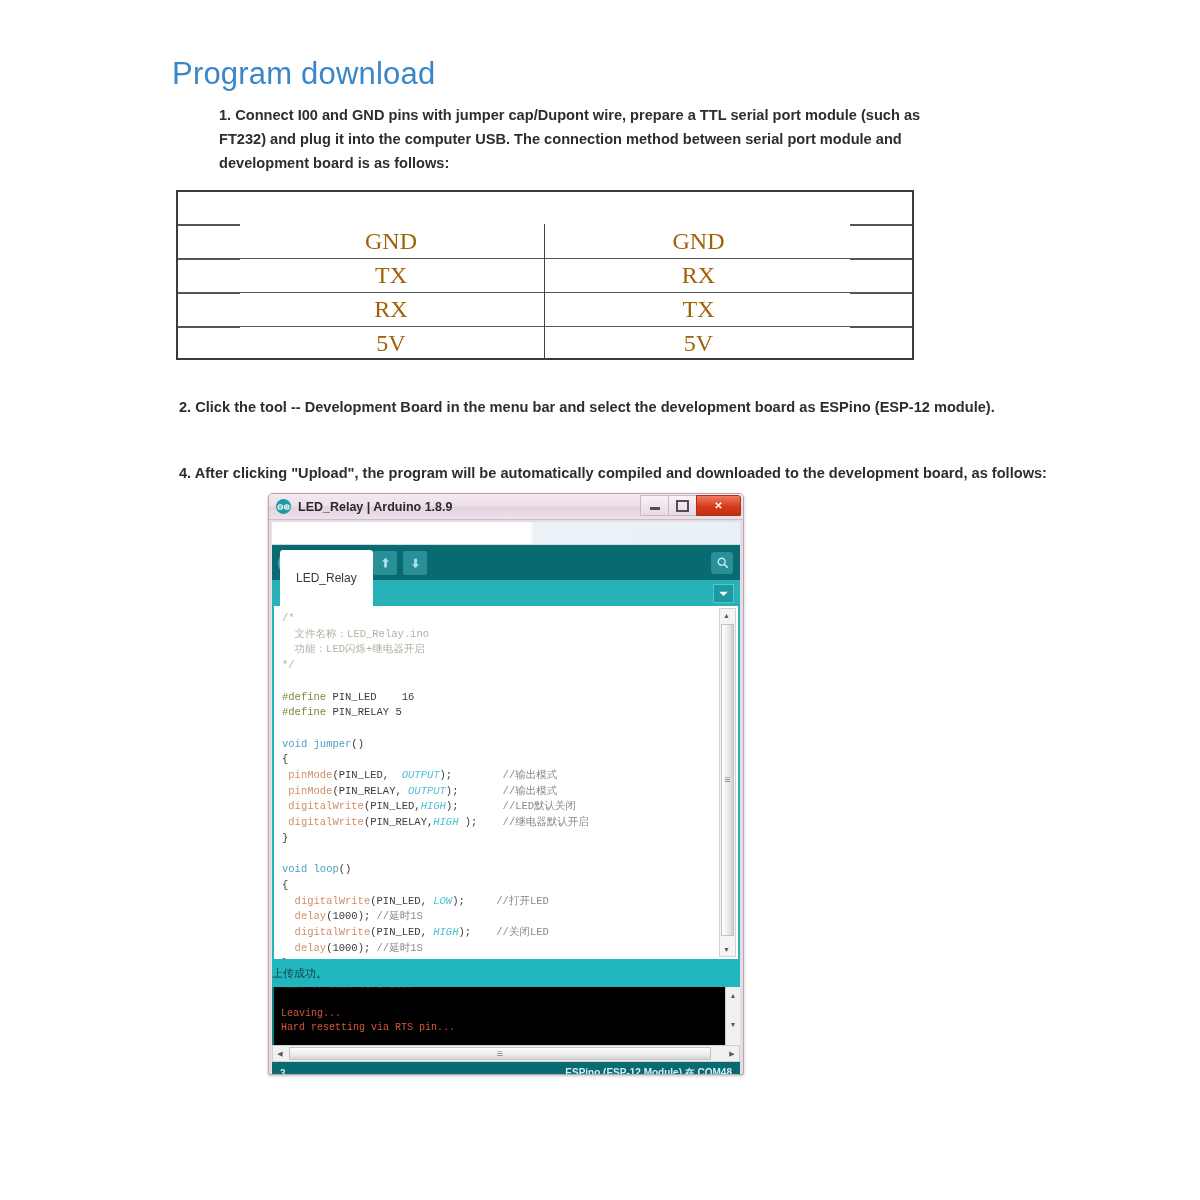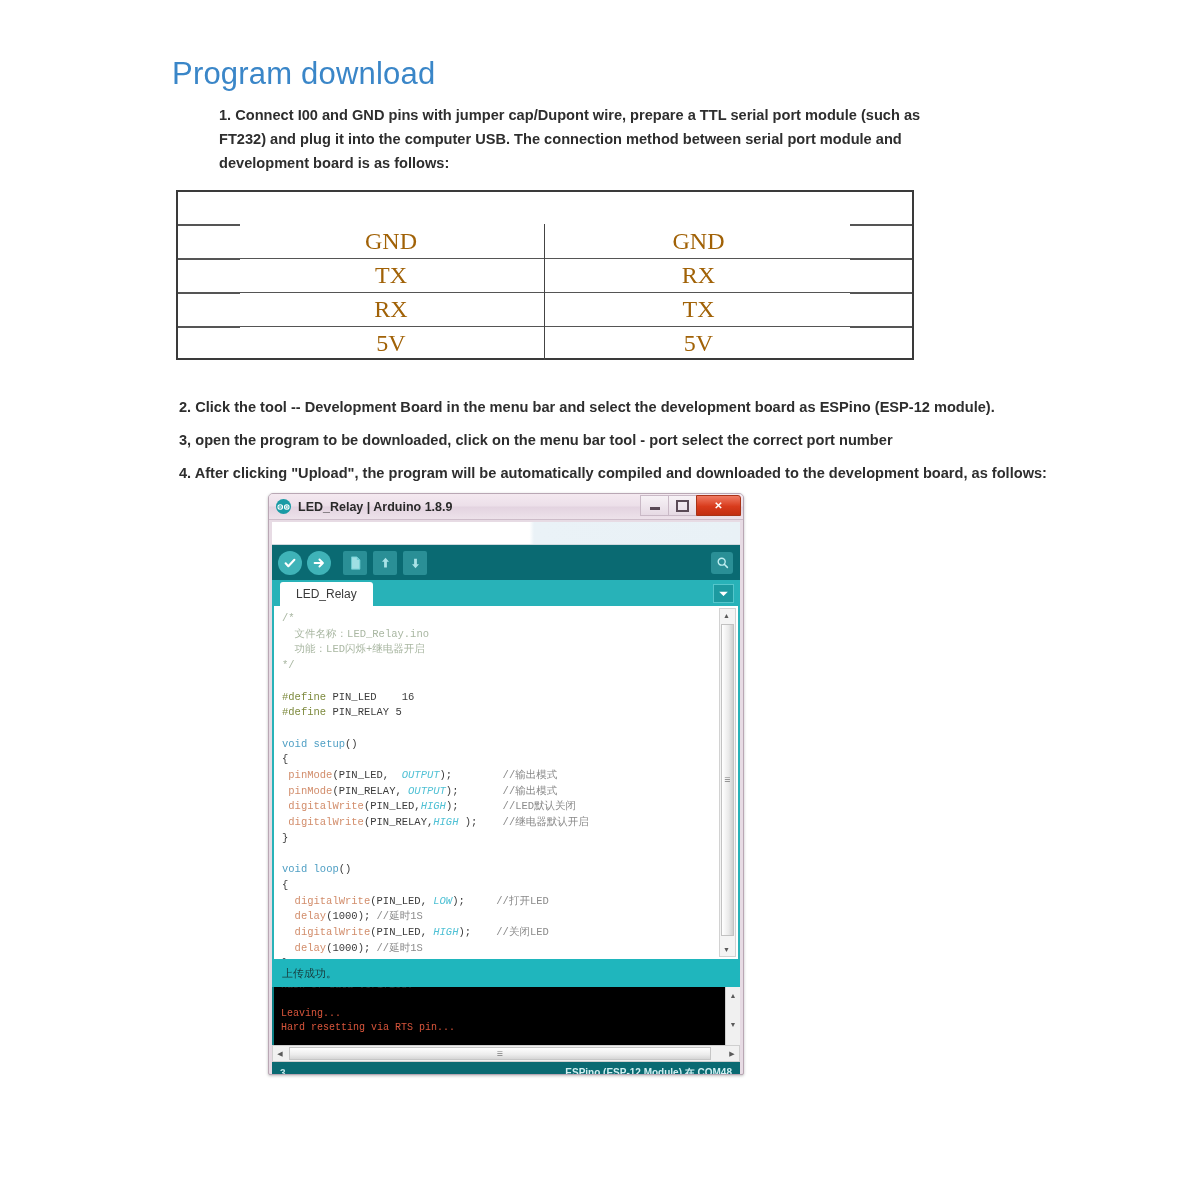--- a/index.html
+++ b/index.html
@@ -265,21 +265,21 @@
     background: #28b2b8;
     margin: 0 3px;
     display: flex;
     align-items: flex-end;
     position: relative;
     padding-left: 8px;
   }
   .ide-tab {
     background: #ffffff;
     height: 24px;
-    padding: 0 16px;
+    padding: 16px 16px;
     display: flex;
     align-items: center;
     font-size: 12px;
     color: #3a3a3a;
     border-radius: 3px 3px 0 0;
     font-weight: 500;
   }
   .tab-menu-btn {
     position: absolute;
     right: 6px;
@@ -345,21 +345,20 @@
     transform: translate(-50%,-50%);
     font-size: 7px; color: #7a7a7a;
   }
 
   .ide-status-strip {
     height: 28px;
     background: #1fb6bd;
     margin: 0 3px;
     display: flex;
     align-items: center;
-    padding-left: 10px;
     font-size: 11px;
     color: #173b3c;
     font-family: "Liberation Sans", sans-serif;
   }
 
   .ide-console {
     position: relative;
     height: 58px;
     background: #000000;
     margin: 0 3px;
@@ -474,21 +473,20 @@
         <div class="cell c2">TX</div>
       </div>
       <div class="grid-row data-row r4">
         <div class="cell c1">5V</div>
         <div class="cell c2">5V</div>
       </div>
     </div>
   </div>
 
   <div class="step step-2">2. Click the tool -- Development Board in the menu bar and select the development board as ESPino (ESP-12 module).</div>
-  <div class="step step-3">3, open the program to be downloaded, click on the menu bar tool - port select the correct port number</div>
   <div class="step step-4">4. After clicking "Upload", the program will be automatically compiled and downloaded to the development board, as follows:</div>
 
   <div class="ide">
 
     <div class="ide-titlebar">
       <span class="arduino-logo">
         <svg width="13" height="8" viewBox="0 0 26 14">
           <g fill="none" stroke="#ffffff" stroke-width="2.2">
             <circle cx="6.5" cy="7" r="4.6"></circle>
             <circle cx="19.5" cy="7" r="4.6"></circle>
@@ -560,21 +558,21 @@
 
     <div class="ide-editor">
       <div class="code"><span class="cm">/*
   文件名称：LED_Relay.ino
   功能：LED闪烁+继电器开启
 */</span>
 
 <span class="pp">#define</span> <span class="pl">PIN_LED    16</span>
 <span class="pp">#define</span> <span class="pl">PIN_RELAY 5</span>
 
-<span class="kw">void</span> <span class="kw">setup</span><span class="pl">()</span>
+<span class="kw">void</span> <span class="kw">jumper</span><span class="pl">()</span>
 <span class="pl">{</span>
  <span class="fn">pinMode</span><span class="pl">(PIN_LED,  </span><span class="cst">OUTPUT</span><span class="pl">);</span>        <span class="ic">//输出模式</span>
  <span class="fn">pinMode</span><span class="pl">(PIN_RELAY, </span><span class="cst">OUTPUT</span><span class="pl">);</span>       <span class="ic">//输出模式</span>
  <span class="fn">digitalWrite</span><span class="pl">(PIN_LED,</span><span class="cst">HIGH</span><span class="pl">);</span>       <span class="ic">//LED默认关闭</span>
  <span class="fn">digitalWrite</span><span class="pl">(PIN_RELAY,</span><span class="cst">HIGH</span><span class="pl"> );</span>    <span class="ic">//继电器默认开启</span>
 <span class="pl">}</span>
 
 <span class="kw">void</span> <span class="kw">loop</span><span class="pl">()</span>
 <span class="pl">{</span>
   <span class="fn">digitalWrite</span><span class="pl">(PIN_LED, </span><span class="cst">LOW</span><span class="pl">);</span>     <span class="ic">//打开LED</span>

